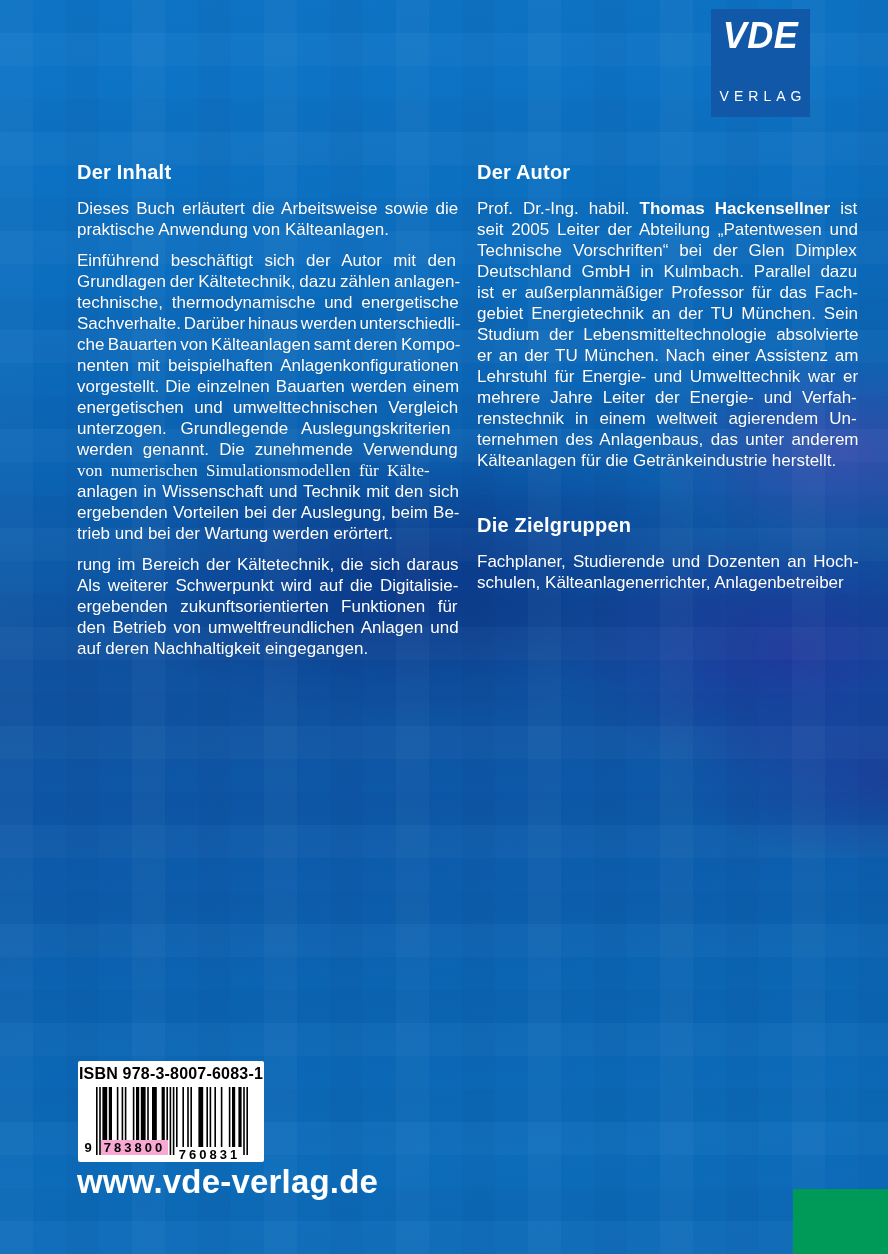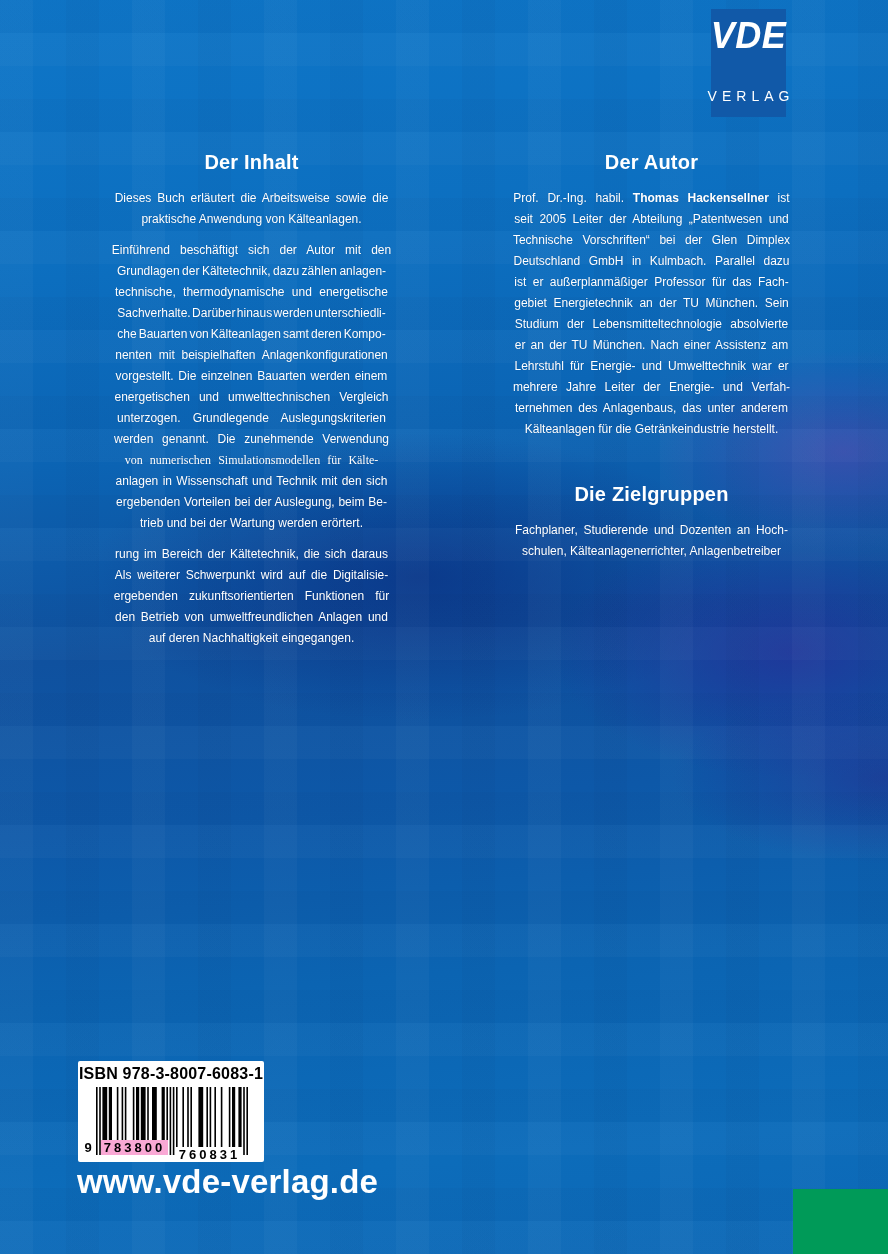--- a/index.html
+++ b/index.html
@@ -14,33 +14,33 @@
       linear-gradient(175deg,#0e76c8 0%,#0c6fc0 20%,#0b64b4 35%,#0f519f 50%,#0d58a8 63%,#0b64b2 76%,#0c6cba 90%,#0d68b6 100%);
   }
   .mosaic{
     position:absolute;inset:0;pointer-events:none;
     background:
       repeating-linear-gradient(90deg, rgba(255,255,255,.028) 0 33px, rgba(255,255,255,0) 33px 66px, rgba(0,22,66,.03) 66px 99px, rgba(255,255,255,0) 99px 132px),
       repeating-linear-gradient(0deg, rgba(255,255,255,.024) 0 33px, rgba(0,22,66,.026) 33px 66px, rgba(255,255,255,0) 66px 99px);
   }
   
   .logo{
-    position:absolute;left:711px;top:9px;width:75px;height:108px;background:#1159a8;
+    position:absolute;left:711px;top:9px;width:99px;height:108px;background:#1159a8;
     display:flex;flex-direction:column;align-items:center;justify-content:space-between;
     padding:9px 0 13px;box-sizing:border-box;
   }
   .logo-vde{font-size:36px;font-weight:bold;font-style:italic;line-height:1;letter-spacing:0.5px;}
   .logo-verlag{font-size:14px;letter-spacing:5px;margin-right:-5px;font-weight:normal;}
   
-  .col{position:absolute;top:150px;width:349px;text-align:center;}
+  .col{position:absolute;top:160px;width:349px;}
   .col-left{left:77px;}
   .col-right{left:477px;}
   h2{font-size:20px;font-weight:bold;line-height:24px;margin:0 0 14px 0;letter-spacing:.2px;}
   .para{margin:0 0 10px 0;}
-  .line{font-size:12px;line-height:21px;white-space:nowrap;text-shadow:0 0 1px rgba(10,40,90,.35);}
+  .line{font-size:17px;line-height:21px;white-space:nowrap;text-shadow:0 0 1px rgba(10,40,90,.35);}
   .ziel{margin-top:42px;}
   
   .barcode-box{position:absolute;left:78px;top:1061px;width:186px;height:101px;background:#fff;border-radius:2px;color:#000;}
   .isbn-label{position:absolute;top:4px;left:0;right:0;text-align:center;font-size:16px;font-weight:bold;letter-spacing:.2px;color:#000;}
   .bars-wrap{position:absolute;left:18px;top:26px;width:152px;height:68px;}
   .bars-wrap svg{position:absolute;left:0;top:0;display:block;}
   .bd{position:absolute;top:53px;height:15px;line-height:15px;font-size:13px;font-weight:bold;color:#000;text-align:center;letter-spacing:3px;}
   .bd-first{left:-14px;width:12px;letter-spacing:0;background:transparent;}
   .bd-g1{left:5px;width:67px;background:#f9a8d4;}
   .bd-g2{left:80px;width:67px;background:#fff;margin-top:7px;}
@@ -102,20 +102,21 @@
             <div class="line j" style="word-spacing: 5.35938px;"><span>Prof. Dr.-Ing. habil. <b>Thomas Hackensellner</b> ist</span></div>
             <div class="line j" style="word-spacing: 3.15885px;"><span>seit 2005 Leiter der Abteilung „Patentwesen und</span></div>
             <div class="line j" style="word-spacing: 6.21875px;"><span>Technische Vorschriften“ bei der Glen Dimplex</span></div>
             <div class="line j" style="word-spacing: 5.18438px;"><span>Deutschland GmbH in Kulmbach. Parallel dazu</span></div>
             <div class="line j" style="word-spacing: 3.03385px;"><span>ist er außerplanmäßiger Professor für das Fach-</span></div>
             <div class="line j" style="word-spacing: 3.21094px;"><span>gebiet Energietechnik an der TU München. Sein</span></div>
             <div class="line j" style="word-spacing: 4.89583px;"><span>Studium der Lebensmitteltechnologie absolvierte</span></div>
             <div class="line j" style="word-spacing: 1.87695px;"><span>er an der TU München. Nach einer Assistenz am</span></div>
             <div class="line j" style="word-spacing: 2.88542px;"><span>Lehrstuhl für Energie- und Umwelttechnik war er</span></div>
             <div class="line j" style="word-spacing: 5.17708px;"><span>mehrere Jahre Leiter der Energie- und Verfah-</span></div>
+            <div class="line j" style="word-spacing: 6.39062px;"><span>renstechnik in einem weltweit agierendem Un-</span></div>
             <div class="line j" style="word-spacing: 2.58438px;"><span>ternehmen des Anlagenbaus, das unter anderem</span></div>
             <div class="line"><span>Kälteanlagen für die Getränkeindustrie herstellt.</span></div>
           </div>
         </div>
     </section>
     <section class="ziel">
       <h2>Die Zielgruppen</h2>
       <div class="paras">
           <div class="para">
             <div class="line j" style="word-spacing: 2.41562px;"><span>Fachplaner, Studierende und Dozenten an Hoch-</span></div>

